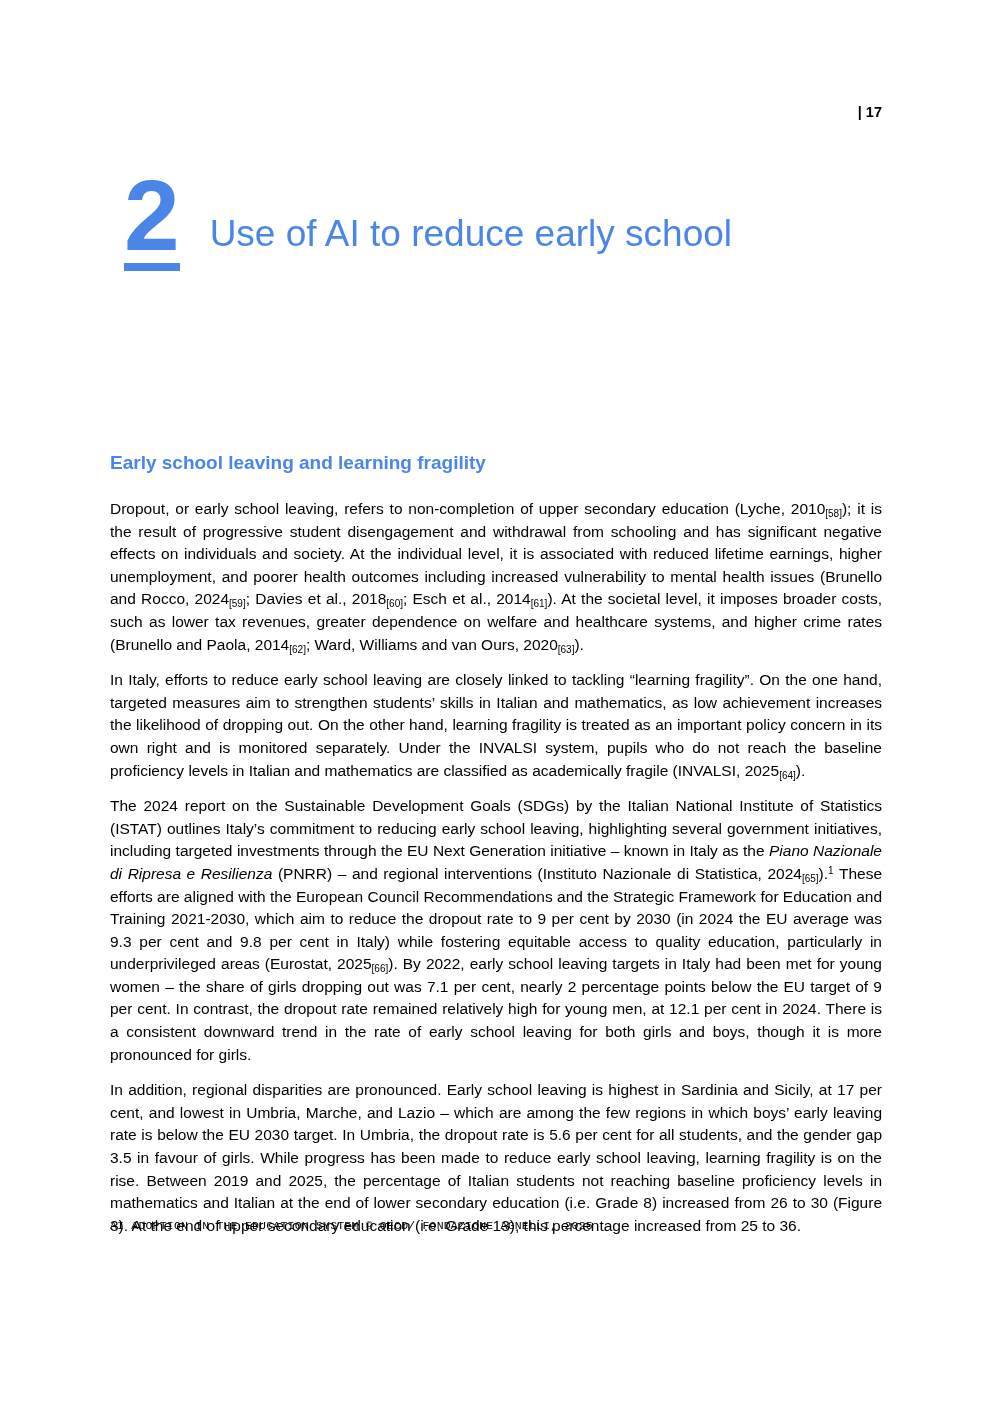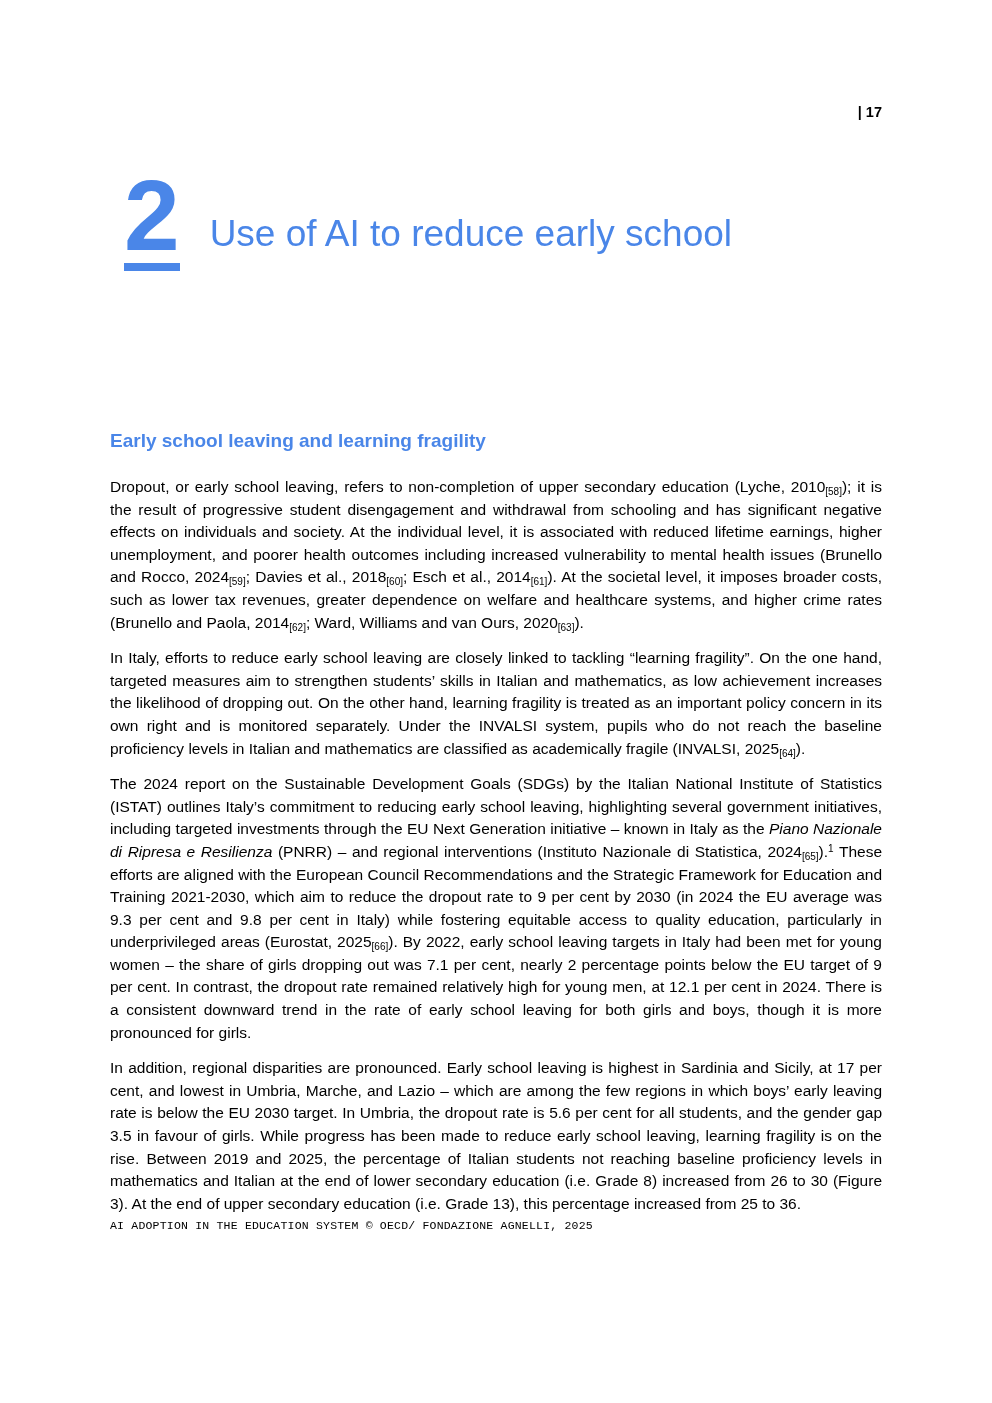--- a/index.html
+++ b/index.html
@@ -28,21 +28,21 @@
     line-height: 86px; letter-spacing: 0;
   }
   .chapter-underline { height: 8px; background: var(--accent); margin-top: 5px; }
   .chapter-title {
     margin: 32px 0 0 30px;
     font-size: 37px; font-weight: normal; color: var(--accent);
     line-height: 60px;
   }
   .chapter-title .line { display: block; }
 
-  .content { position: absolute; left: 110px; top: 430px; width: 772px; }
+  .content { position: absolute; left: 110px; top: 452px; width: 772px; }
   .section-heading {
     margin: 0 0 24px 0;
     font-size: 19px; font-weight: bold; color: var(--accent);
   }
   .body-para {
     margin: 0 0 13px 0;
     font-size: 15.5px; line-height: 22.6px;
     text-align: justify;
   }
   .body-para sub { font-size: 10px; line-height: 0; vertical-align: -0.3em; }

